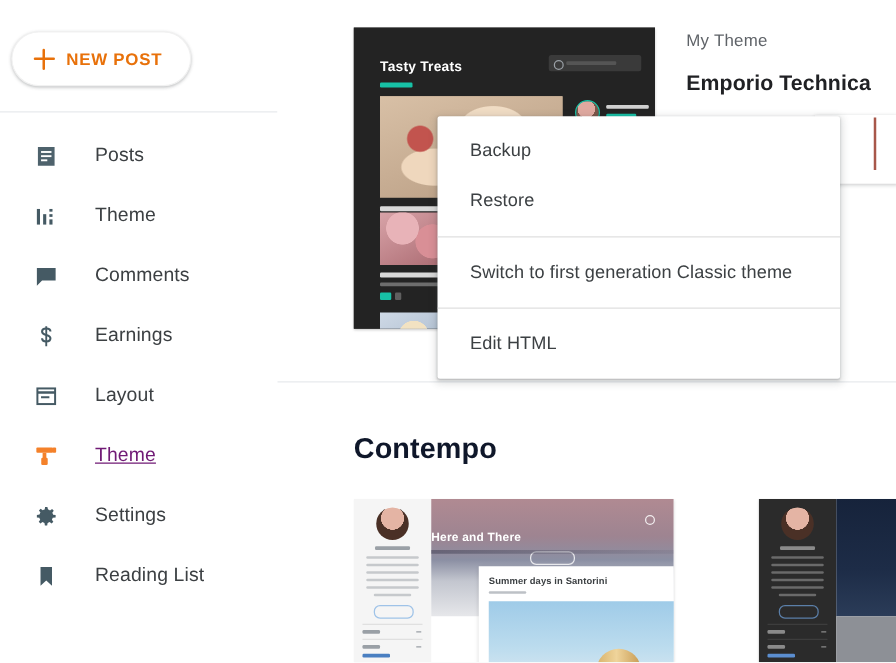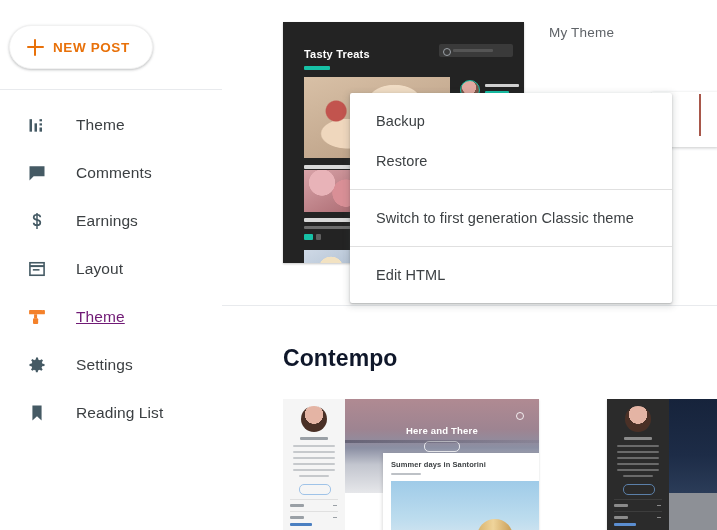--- a/index.html
+++ b/index.html
@@ -166,21 +166,21 @@
 
   .cc-hero{
     position:absolute;left:62px;top:0;width:194px;height:94px;
     background:linear-gradient(180deg,#b08a92 0%,#9e8491 32%,#8b8fa3 52%,#c3c6cf 70%,#e6e7ea 100%);
   }
   .cc-hero:after{
     content:"";position:absolute;left:0;top:44%;width:100%;height:3px;
     background:linear-gradient(90deg,rgba(60,60,80,.5),rgba(90,90,110,.15));
   }
   .cc-hero-title{
-    position:absolute;left:0;right:0;top:26px;text-align:center;color:#fff;
+    position:absolute;left:0;right:0;top:26px;color:#fff;
     font-size:9.5px;font-weight:700;letter-spacing:.2px;
   }
   .cc-hero-btn{
     position:absolute;left:50%;transform:translateX(-50%);top:42px;width:34px;height:9px;
     border:1px solid rgba(255,255,255,.8);border-radius:5px;
   }
   .cc-hero-search{position:absolute;right:15px;top:13px;width:6px;height:6px;border:1px solid rgba(255,255,255,.85);border-radius:50%;}
   .cc-post{
     position:absolute;left:100px;top:54px;width:182px;height:96px;background:#fff;
     box-shadow:0 1px 4px rgba(0,0,0,.2);
@@ -236,20 +236,33 @@
       <div class="newpost">
         <span class="plus"></span>
         <span class="lbl">NEW POST</span>
       </div>
     </div>
 
     <div class="side-divider"></div>
 
     <div class="nav">
 
+      <div class="nav-item">
+        <span class="ico">
+          <svg width="20" height="20" viewBox="0 0 24 24" fill="currentColor">
+              <path d="M4 3h16v18H4z" opacity=".95"></path>
+              <g fill="#fff">
+                <rect x="7" y="7" width="10" height="1.8"></rect>
+                <rect x="7" y="11" width="10" height="1.8"></rect>
+                <rect x="7" y="15" width="6" height="1.8"></rect>
+              </g>
+            </svg>
+        </span>
+        <span class="txt">Posts</span>
+      </div>
 
       <div class="nav-item">
         <span class="ico">
           <svg width="20" height="20" viewBox="0 0 24 24" fill="currentColor">
               <rect x="3" y="5" width="3" height="15"></rect>
               <rect x="9" y="10" width="3" height="10"></rect>
               <rect x="15" y="5" width="3" height="2.6"></rect>
               <rect x="15" y="10" width="3" height="2.6"></rect>
               <rect x="15" y="15" width="3" height="5"></rect>
             </svg>
@@ -351,20 +364,21 @@
         <div class="pc-right-line" style="left:202px;top:69px;width:24px;height:3px;background:#17c1a6;"></div>
         <div class="pc-select">
           <span class="cap"></span>
           <span class="chev"></span>
         </div>
       </div>
     </div>
 
     <div class="theme-meta">
       <div class="my-theme">My Theme</div>
+      <div class="theme-name">Emporio Technica</div>
     </div>
 
     <div class="behind-strip"></div>
 
     <div class="section-divider"></div>
     <div class="section-title">Contempo</div>
 
     <div class="cards">
 
       <div class="tcard c1">

